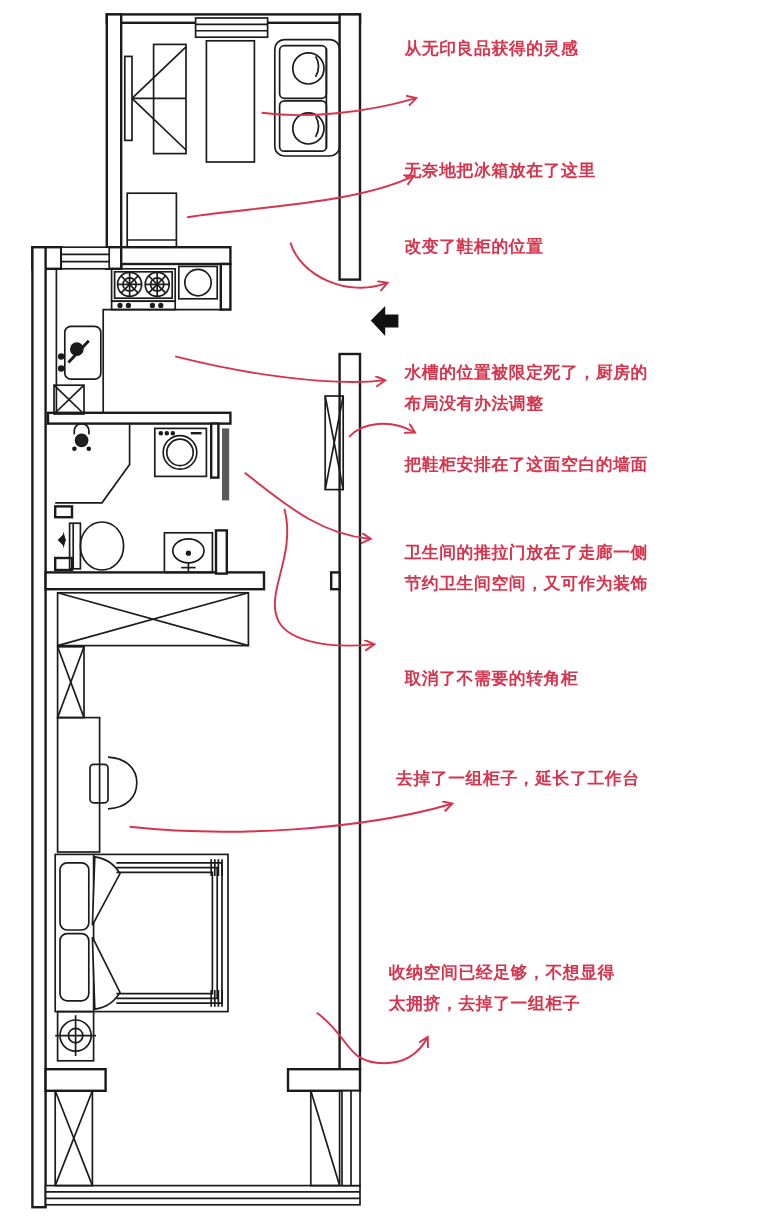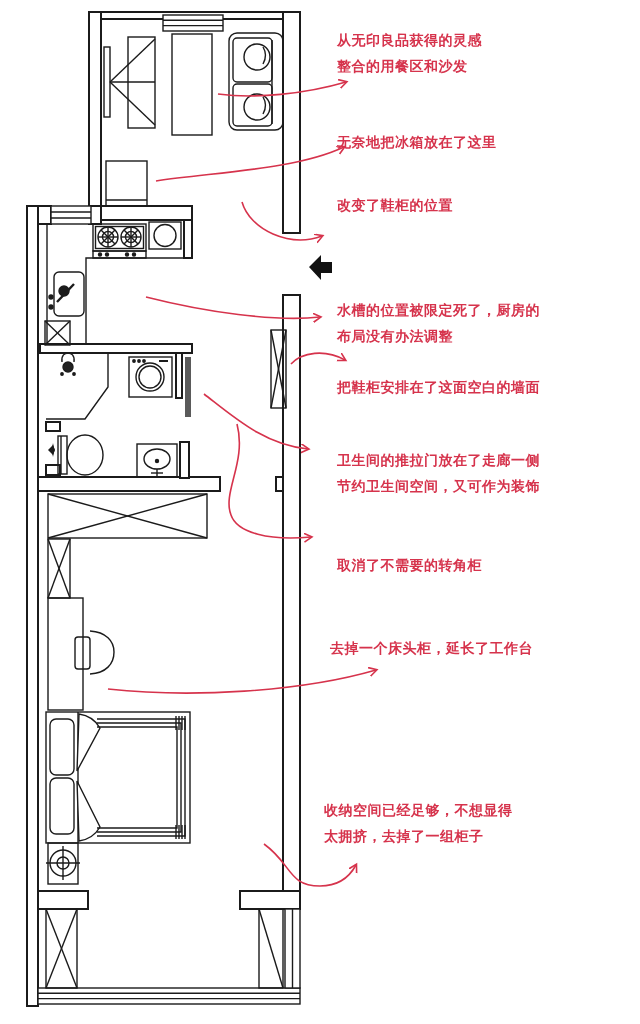--- a/index.html
+++ b/index.html
@@ -239,21 +239,20 @@
     <path d="M291,364 C302,352 325,349 345,360" marker-end="url(#ah)"></path>
     <path d="M204,394 C235,418 265,445 308,449" marker-end="url(#ah)"></path>
     <path d="M237,424 C247,462 222,492 231,515 C237,533 270,541 311,537" marker-end="url(#ah)"></path>
     <path d="M108,689 C190,698 300,692 376,670" marker-end="url(#ah)"></path>
     <path d="M264,844 C292,864 288,886 320,886 C340,886 350,876 356,865" marker-end="url(#ah)"></path>
   </g>
 </svg>
 
 <div class="anno" style="left:337px;top:27px">
   <div>从无印良品获得的灵感</div>
-  <div>整合的用餐区和沙发</div>
 </div>
 <div class="anno" style="left:337px;top:129px">
   <div>无奈地把冰箱放在了这里</div>
 </div>
 <div class="anno" style="left:337px;top:192px">
   <div>改变了鞋柜的位置</div>
 </div>
 <div class="anno" style="left:337px;top:297px">
   <div>水槽的位置被限定死了，厨房的</div>
   <div>布局没有办法调整</div>
@@ -262,18 +261,18 @@
   <div>把鞋柜安排在了这面空白的墙面</div>
 </div>
 <div class="anno" style="left:337px;top:447px">
   <div>卫生间的推拉门放在了走廊一侧</div>
   <div>节约卫生间空间，又可作为装饰</div>
 </div>
 <div class="anno" style="left:337px;top:552px">
   <div>取消了不需要的转角柜</div>
 </div>
 <div class="anno" style="left:330px;top:635px">
-  <div>去掉一个床头柜，延长了工作台</div>
+  <div>去掉了一组柜子，延长了工作台</div>
 </div>
 <div class="anno" style="left:324px;top:797px">
   <div>收纳空间已经足够，不想显得</div>
   <div>太拥挤，去掉了一组柜子</div>
 </div>
 
 </body></html>

